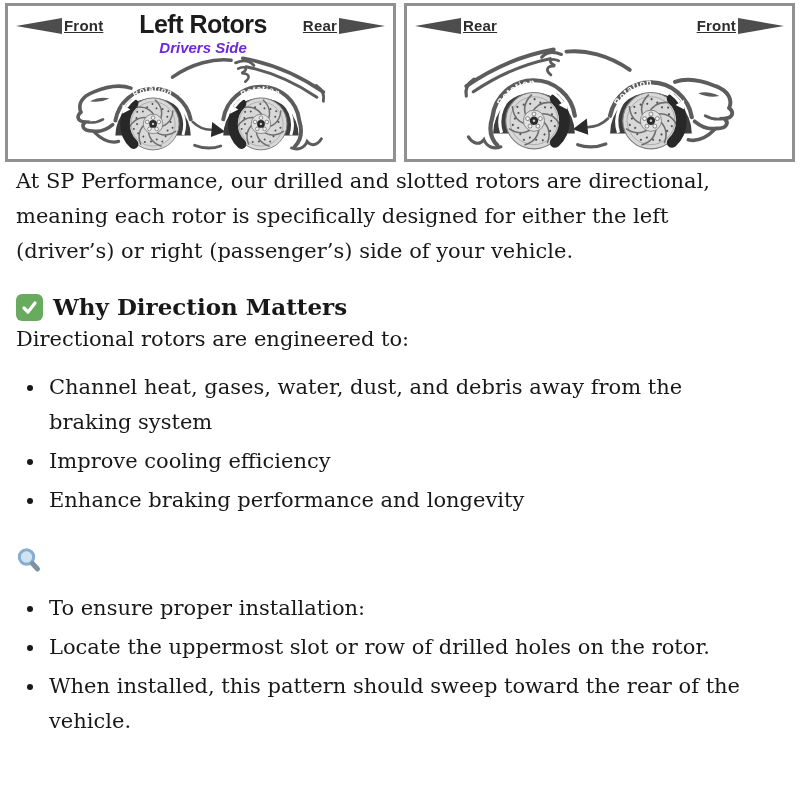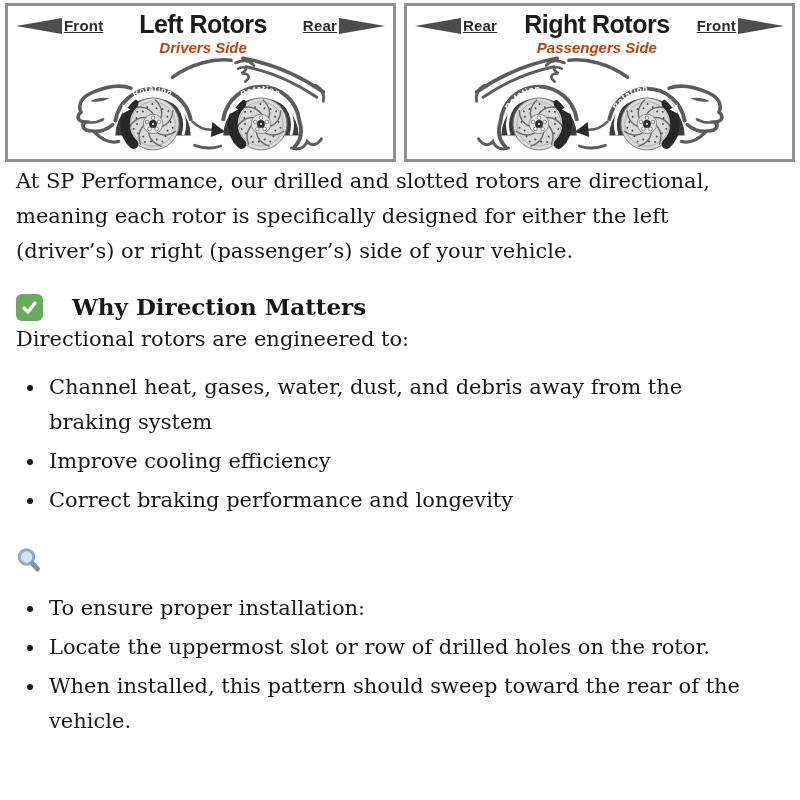--- a/index.html
+++ b/index.html
@@ -12,30 +12,30 @@
          display:flex;flex-direction:column;}
   .panel-header{height:48px;display:flex;justify-content:space-between;align-items:flex-start;
                 padding:6px 8px 0 8px;font-family:"Liberation Sans", sans-serif;}
   .dir{display:flex;align-items:center;gap:2px;margin-top:5px;}
   .dir-label{font-weight:bold;font-size:15px;text-decoration:underline;color:#2d2d2d;letter-spacing:.2px;}
   .tri{width:0;height:0;display:inline-block;}
   .tri-left{border-top:8px solid transparent;border-bottom:8px solid transparent;border-right:46px solid #4d4d4d;}
   .tri-right{border-top:8px solid transparent;border-bottom:8px solid transparent;border-left:46px solid #4d4d4d;}
   .panel-titles{text-align:center;line-height:1;}
   .panel-title{font-weight:bold;font-size:25px;color:#1c1c1c;letter-spacing:-0.5px;}
-  .panel-subtitle{font-weight:bold;font-style:italic;font-size:15px;color:#c2410c;margin-top:3px;}
+  .panel-subtitle{font-weight:bold;font-style:italic;font-size:15px;color:#6d28d9;margin-top:3px;}
   .car-svg{width:100%;height:158px;display:block;}
   .rot-text{font-family:"Liberation Sans", sans-serif;font-weight:bold;font-size:12.5px;
             fill:#ffffff;letter-spacing:1px;}
 
   
   .content{padding:2px 24px 0 16px;font-size:21px;line-height:35px;color:#181818;}
   .content p{margin:0;}
   .intro{margin-top:13px;max-width:737px;}
-  .section-h2{display:flex;align-items:center;gap:29px;margin-top:23px;
+  .section-h2{display:flex;align-items:center;gap:10px;margin-top:23px;
               font-size:23px;font-weight:bold;line-height:30px;}
   .section-h3{display:flex;align-items:center;gap:9px;margin-top:29px;
               font-size:23px;font-weight:normal;line-height:30px;color:#222;}
   .lead{margin-top:25px;}
   ul{margin:13px 0 0 0;padding:0 0 0 26px;max-width:713px;}
   li{padding-left:3px;margin:4px;}
   .emoji{flex:0 0 auto;display:inline-flex;}
 
   .check-box{width:27px;height:27px;background:#68ab5e;border-radius:6px;
              display:inline-flex;align-items:center;justify-content:center;}
@@ -145,24 +145,20 @@
         <use href="#wheel-ccw" x="286" y="106"></use>
       </svg>
     </div>
 
     <div class="panel">
       <div class="panel-header">
         <div class="dir">
           <span class="tri tri-left"></span>
           <span class="dir-label">Rear</span>
         </div>
-        <div class="panel-titles">
-          <div class="panel-title">Right Rotors</div>
-          <div class="panel-subtitle">Passengers Side</div>
-        </div>
         <div class="dir">
           <span class="dir-label">Front</span>
           <span class="tri tri-right"></span>
         </div>
       </div>
       <svg class="car-svg" viewBox="0 0 386 160" preserveAspectRatio="xMidYMax meet">
         <g transform="translate(386,0) scale(-1,1)">
           <use href="#carbody"></use>
         </g>
         <use href="#wheel-cw" x="100" y="106"></use>
@@ -182,21 +178,21 @@
         </svg>
       </span>
       <span>Why Direction Matters</span>
     </div>
 
     <p class="lead">Directional rotors are engineered to:</p>
 
     <ul>
       <li>Channel heat, gases, water, dust, and debris away from the braking system</li>
       <li>Improve cooling efficiency</li>
-      <li>Correct braking performance and longevity</li>
+      <li>Enhance braking performance and longevity</li>
     </ul>
 
     <div class="section-h3">
       <span class="emoji">
         <svg width="26" height="26" viewBox="0 0 26 26">
           <circle cx="10.5" cy="10" r="7.2" fill="#cfe3f3" stroke="#85aed0" stroke-width="3"></circle>
           <line x1="16.5" y1="16.5" x2="21.5" y2="22" stroke="#7d93a3" stroke-width="5" stroke-linecap="round"></line>
         </svg>
       </span>
     </div>

